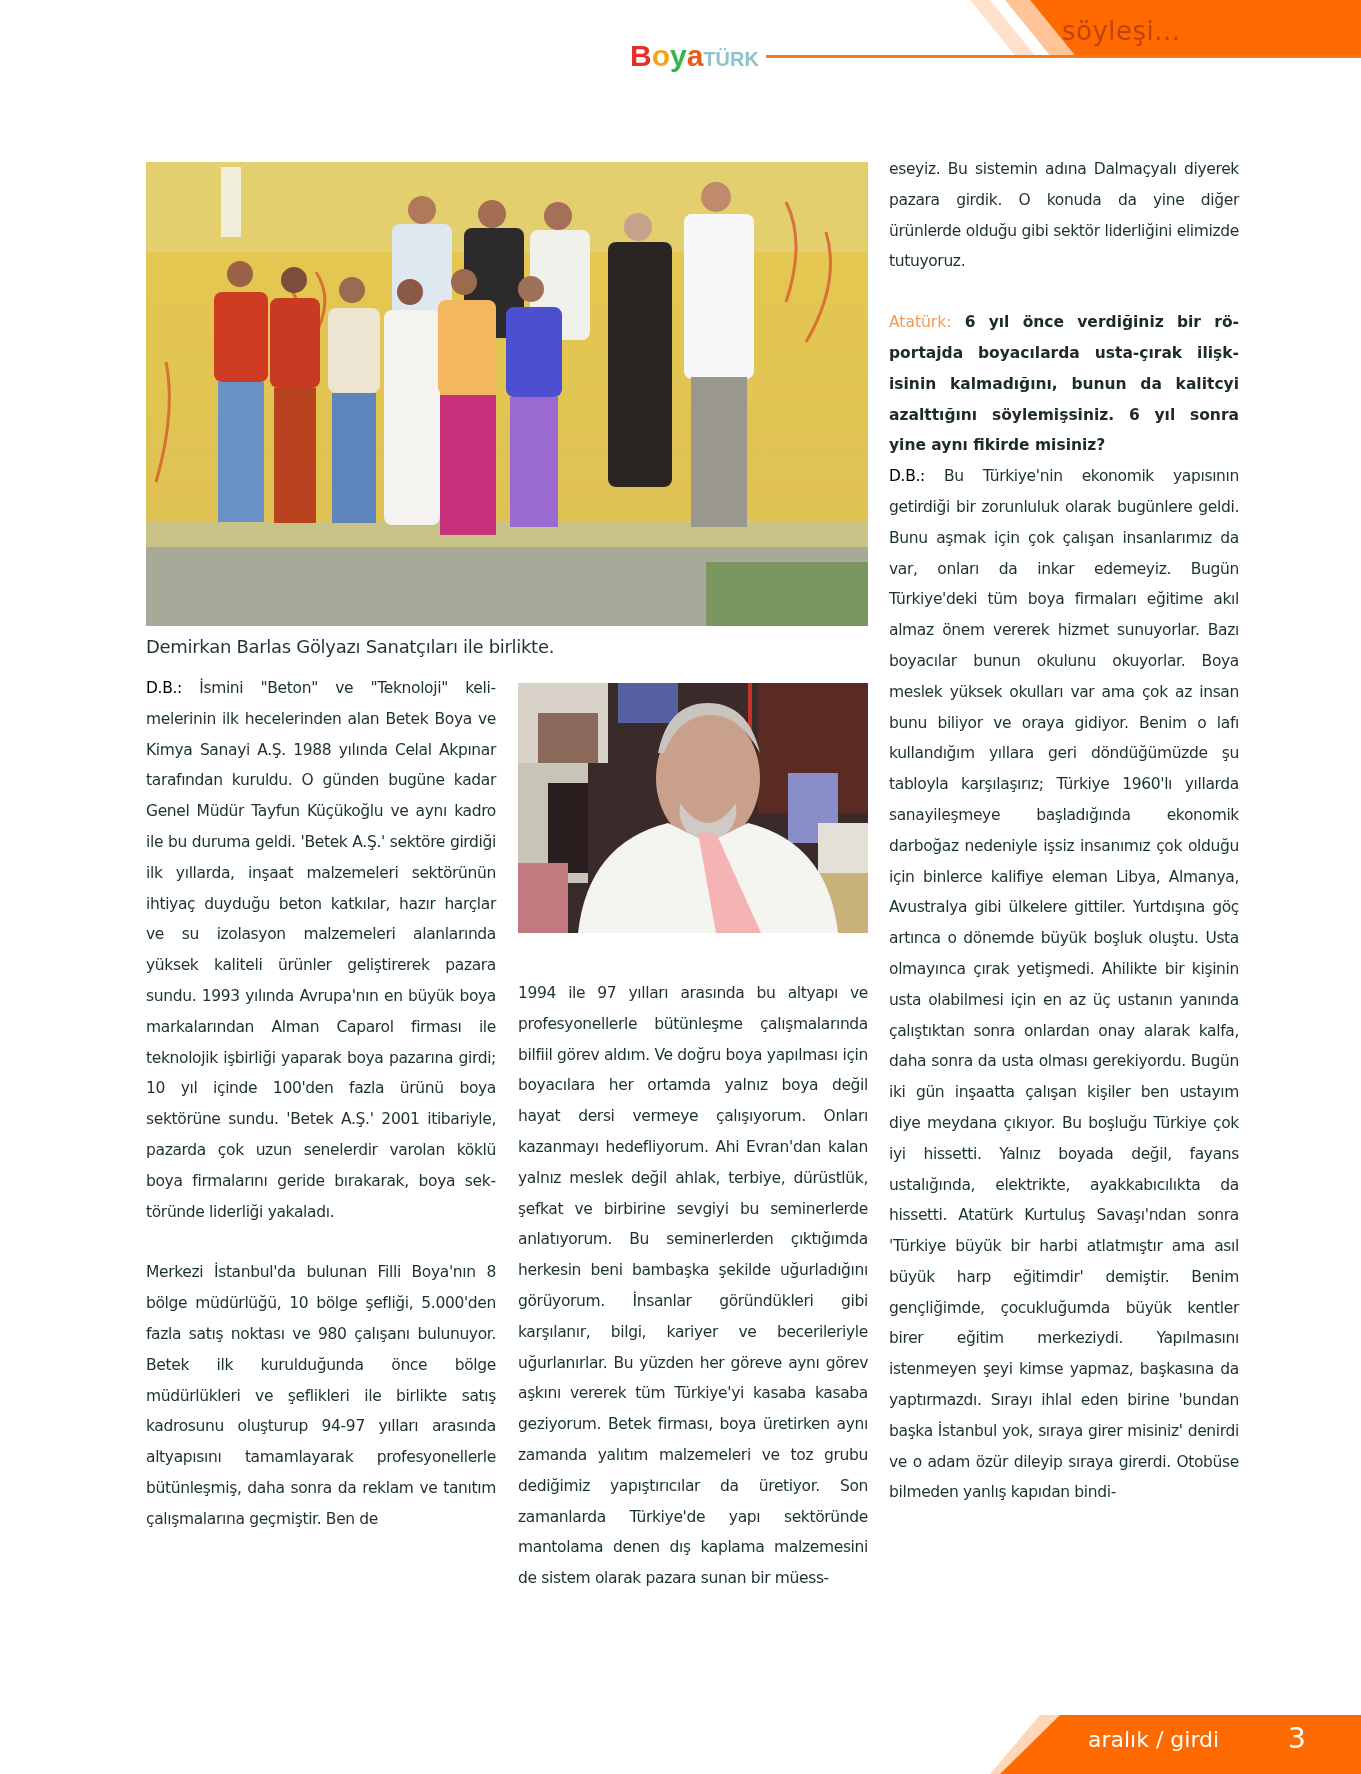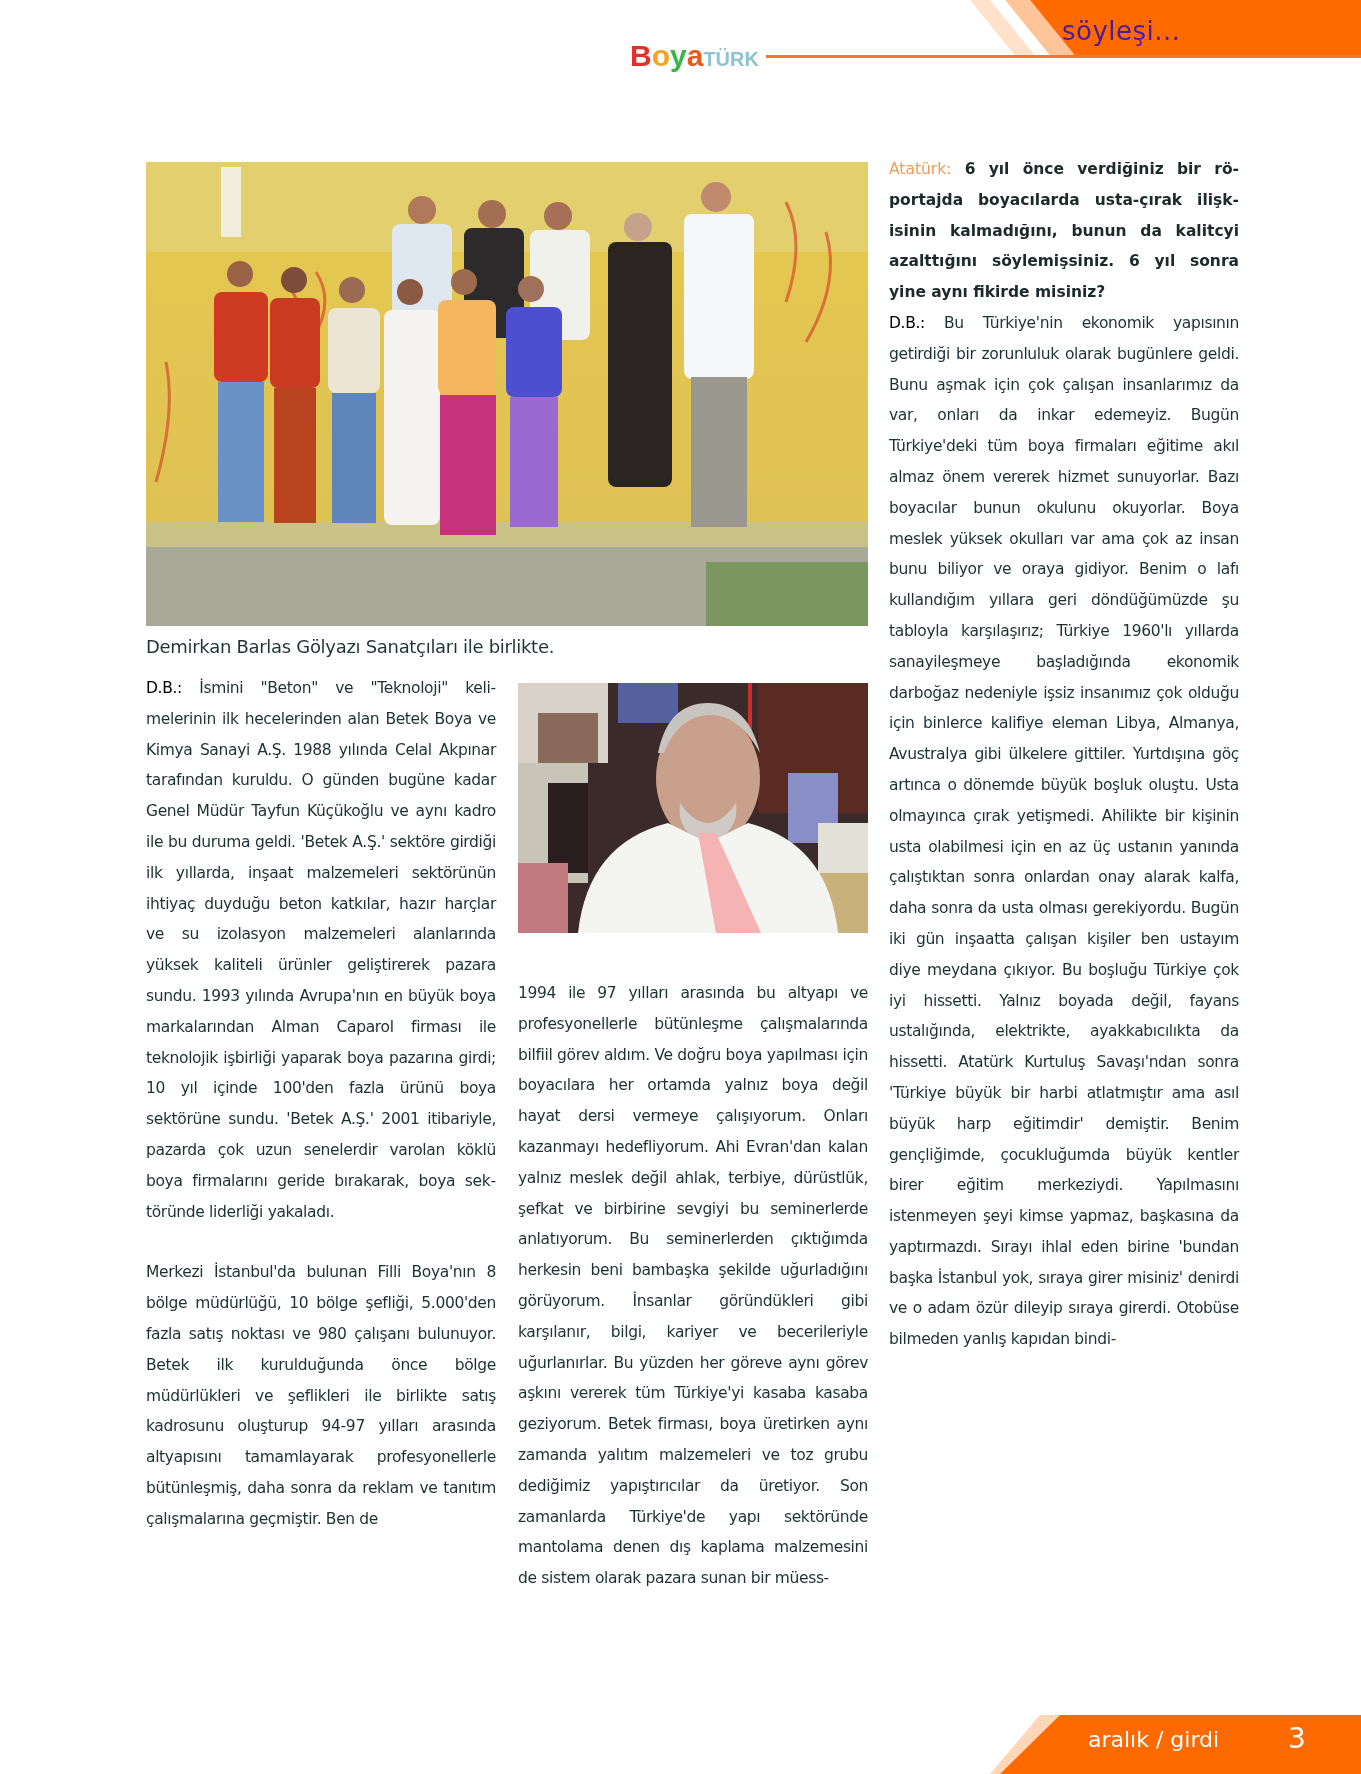--- a/index.html
+++ b/index.html
@@ -21,21 +21,21 @@
     position: absolute; left: 930px; top: 0; width: 140px; height: 58px;
     background: #ffd9bf; opacity: .8;
     clip-path: polygon(40px 0, 60px 0, 107px 100%, 87px 100%);
   }
   .header-rule {
     position: absolute; left: 766px; top: 55px; width: 595px; height: 3px;
     background: #f07a24;
   }
   .section-title {
     position: absolute; left: 1062px; top: 16px;
-    font-family: "DejaVu Sans", sans-serif; font-size: 26px; color: #4c1d95;
+    font-family: "DejaVu Sans", sans-serif; font-size: 26px; color: #c2410c;
     letter-spacing: 0.5px;
   }
   .logo {
     position: absolute; left: 630px; top: 38px; height: 34px;
     font-family: "Liberation Sans", sans-serif; font-weight: bold; font-size: 30px;
     line-height: 36px; white-space: nowrap;
   }
   .logo .b { color: #e3312a; }
   .logo .o { color: #f6a21a; }
   .logo .y { color: #39b54a; }
@@ -182,20 +182,21 @@
 <div class="col col1">
   <p><span class="spk">D.B.:</span><span> İsmini "Beton" ve "Teknoloji" keli­melerinin ilk hecelerinden alan Betek Boya ve Kimya Sanayi A.Ş. 1988 yılında Celal Akpınar tarafından kuruldu. O günden bugüne kadar Genel Müdür Tayfun Küçükoğlu ve aynı kadro ile bu duruma geldi. 'Betek A.Ş.' sektöre girdiği ilk yıllarda, inşaat malzemeleri sektörünün ihtiyaç duyduğu beton katkılar, hazır harçlar ve su izolasyon malzemeleri alanlarında yüksek kaliteli ürünler geliştirerek pazara sundu. 1993 yılında Avrupa'nın en büyük boya markalarından Alman Caparol firması ile teknolojik işbirliği yaparak boya pazarına girdi; 10 yıl içinde 100'den fazla ürünü boya sektörüne sundu. 'Betek A.Ş.' 2001 itibariyle, pazarda çok uzun senelerdir varolan köklü boya fir­malarını geride bırakarak, boya sek­töründe liderliği yakaladı.</span></p>
   <p><span>Merkezi İstanbul'da bulunan Filli Boya'­nın 8 bölge müdürlüğü, 10 bölge şefliği, 5.000'den fazla satış noktası ve 980 çalışanı bulunuyor. Betek ilk kurul­duğunda önce bölge müdürlükleri ve şeflikleri ile birlikte satış kadrosunu oluşturup 94-97 yılları arasında altya­pısını tamamlayarak profesyonellerle bütünleşmiş, daha sonra da reklam ve tanıtım çalışmalarına geçmiştir. Ben de</span></p>
 </div>
 
 <div class="col col2">
   <p><span>1994 ile 97 yılları arasında bu altyapı ve profesyonellerle bütünleşme çalış­malarında bilfiil görev aldım. Ve doğru boya yapılması için boyacılara her ortamda yalnız boya değil hayat dersi vermeye çalışıyorum. Onları kazanmayı hedefliyorum. Ahi Evran'dan kalan yal­nız meslek değil ahlak, terbiye, dürüstlük, şefkat ve birbirine sevgiyi bu seminerlerde anlatıyorum. Bu seminer­lerden çıktığımda herkesin beni bam­başka şekilde uğurladığını görüyorum. İnsanlar göründükleri gibi karşılanır, bilgi, kariyer ve becerileriyle uğurlanır­lar. Bu yüzden her göreve aynı görev aşkını vererek tüm Türkiye'yi kasaba kasaba geziyorum. Betek firması, boya üretirken aynı zamanda yalıtım mal­zemeleri ve toz grubu dediğimiz yapış­tırıcılar da üretiyor. Son zamanlarda Türkiye'de yapı sektöründe mantolama denen dış kaplama malzemesini de sis­tem olarak pazara sunan bir müess-</span></p>
 </div>
 
 <div class="col col3">
+  <p><span>eseyiz. Bu sistemin adına Dalmaçyalı diyerek pazara girdik. O konuda da yine diğer ürünlerde olduğu gibi sektör lid­erliğini elimizde tutuyoruz.</span></p>
   <p class="q"><span class="q-label">Atatürk:</span><span> 6 yıl önce verdiğiniz bir rö­portajda boyacılarda usta-çırak ilişk­isinin kalmadığını, bunun da kalitcyi azalttığını söylemişsiniz. 6 yıl sonra yine aynı fikirde misiniz?</span></p>
   <p class="answer"><span class="spk">D.B.:</span><span> Bu Türkiye'nin ekonomik yapısının getirdiği bir zorunluluk olarak bugün­lere geldi. Bunu aşmak için çok çalışan insanlarımız da var, onları da inkar ede­meyiz. Bugün Türkiye'deki tüm boya fir­maları eğitime akıl almaz önem vererek hizmet sunuyorlar. Bazı boyacılar bu­nun okulunu okuyorlar. Boya meslek yüksek okulları var ama çok az insan bunu biliyor ve oraya gidiyor. Benim o lafı kullandığım yıllara geri döndü­ğümüzde şu tabloyla karşılaşırız; Tür­kiye 1960'lı yıllarda sanayileşmeye baş­ladığında ekonomik darboğaz nede­niyle işsiz insanımız çok olduğu için bin­lerce kalifiye eleman Libya, Almanya, Avustralya gibi ülkelere gittiler. Yurt­dışına göç artınca o dönemde büyük boşluk oluştu. Usta olmayınca çırak yetişmedi. Ahilikte bir kişinin usta ola­bilmesi için en az üç ustanın yanında çalıştıktan sonra onlardan onay alarak kalfa, daha sonra da usta olması gere­kiyordu. Bugün iki gün inşaatta çalışan kişiler ben ustayım diye meydana çıkı­yor. Bu boşluğu Türkiye çok iyi hissetti. Yalnız boyada değil, fayans ustalığında, elektrikte, ayakkabıcılıkta da hissetti. Atatürk Kurtuluş Savaşı'ndan sonra 'Türkiye büyük bir harbi atlatmıştır ama asıl büyük harp eğitimdir' demiştir. Benim gençliğimde, çocukluğumda büyük kentler birer eğitim merkeziydi. Yapılmasını istenmeyen şeyi kimse yap­maz, başkasına da yaptırmazdı. Sırayı ihlal eden birine 'bundan başka İstanbul yok, sıraya girer misiniz' denirdi ve o adam özür dileyip sıraya girerdi. Oto­büse bilmeden yanlış kapıdan bindi-</span></p>
 </div>
 
 <div class="footer-stripe"></div>
 <div class="footer-band"></div>
 <div class="footer-issue">aralık / girdi</div>
 <div class="footer-page">3</div>
 
 </body></html>

